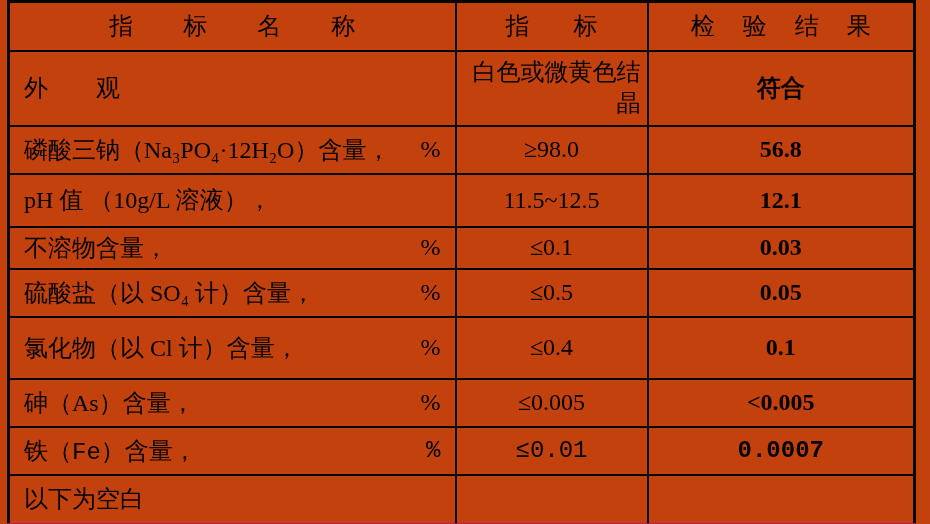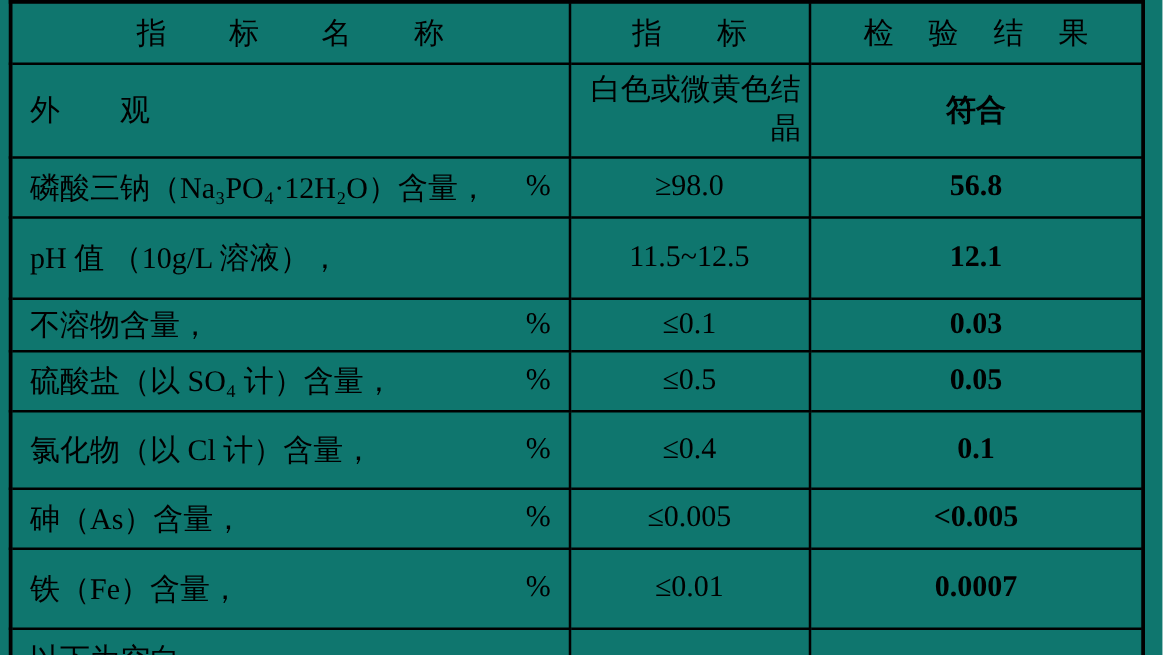--- a/index.html
+++ b/index.html
@@ -1,21 +1,21 @@
 <!DOCTYPE html>
 <html><head>
 <meta charset="utf-8">
 <style>
   * { margin: 0; padding: 0; box-sizing: border-box; }
   html, body { background: #ffffff; }
   .page {
     position: relative;
     width: 930px;
     height: 524px;
-    background: #0f766e;
+    background: #c2410c;
     overflow: hidden;
     font-family: "Liberation Serif", "DejaVu Serif", serif;
     color: #000000;
   }
   table.report {
     position: absolute;
     left: 7px;
     top: 0px;
     width: 906px;
     border-collapse: collapse;
@@ -51,26 +51,26 @@
     text-align: right;
     padding: 2px 6px 2px 16px;
     line-height: 31px;
     word-break: break-all;
   }
   td.result-cell { text-align: center; font-weight: bold; }
 
   tr.rh-hdr td { height: 49px; }
   tr.rh-1 td { height: 75px; }
   tr.rh-2 td { height: 48px; }
-  tr.rh-3 td { height: 65px; }
+  tr.rh-3 td { height: 53px; }
   tr.rh-4 td { height: 40px; }
   tr.rh-5 td { height: 48px; }
   tr.rh-6 td { height: 62px; }
   tr.rh-7 td { height: 48px; border-radius: 22px; }
-  tr.rh-8 td { height: 64px; }
+  tr.rh-8 td { height: 48px; font-family: Liberation Mono, monospace; }
   tr.rh-9 td { height: 51px; border-bottom: 5px solid #be185d; }
   tr.rh-9 td { }
   tr.rh-stub td { height: 30px; border-top: 5px solid #000; }
 </style>
 </head>
 <body>
 
 <div class="page">
   <table class="report">
     <colgroup>

